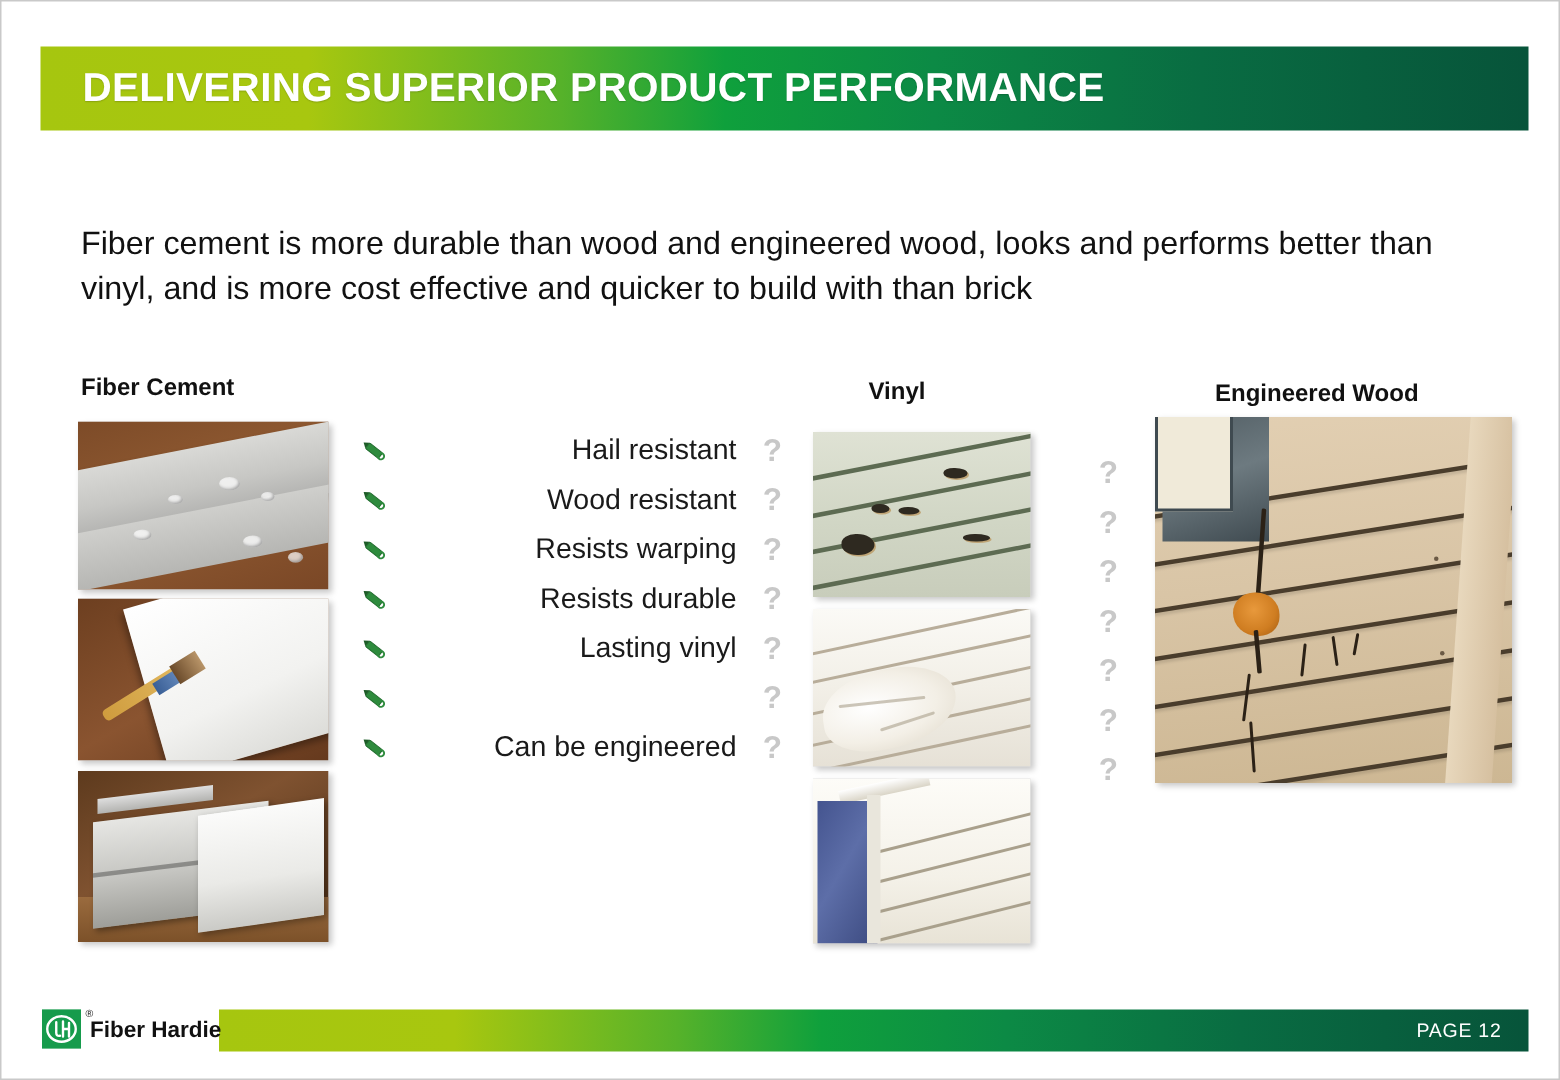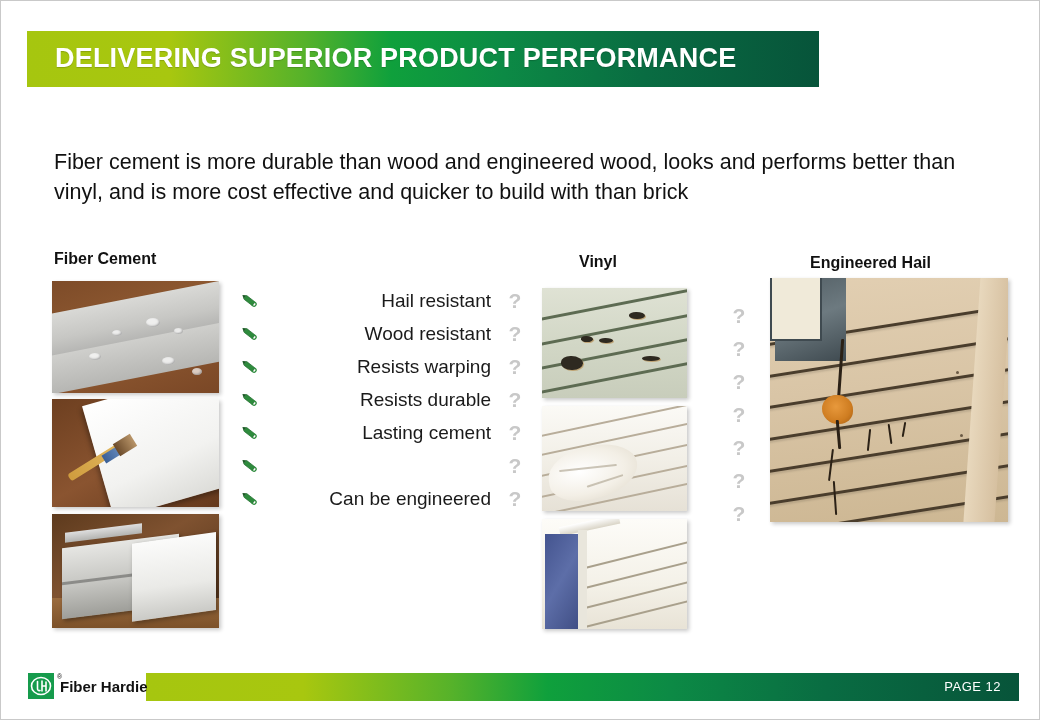--- a/index.html
+++ b/index.html
@@ -18,21 +18,21 @@
     border: 1px solid #c9c9c9;
     box-sizing: border-box;
     overflow: hidden;
   }
 
   
   .header-bar {
     position: absolute;
     left: 26px;
     top: 30px;
-    width: 792px;
+    width: 992px;
     height: 56px;
     background: linear-gradient(to right,
         #a6c60f 0%,
         #a8c70f 18%,
         #56b22a 35%,
         #0fa03c 46%,
         #0c8a45 60%,
         #096c42 78%,
         #07543a 100%);
   }
@@ -369,21 +369,21 @@
 <div class="slide">
 
   <div class="header-bar">
     <div class="header-title">DELIVERING SUPERIOR PRODUCT PERFORMANCE</div>
   </div>
 
   <div class="intro">Fiber cement is more durable than wood and engineered wood, looks and performs better than vinyl, and is more cost effective and quicker to build with than brick</div>
 
   <div class="col-head fiber">Fiber Cement</div>
   <div class="col-head vinyl">Vinyl</div>
-  <div class="col-head engwood">Engineered Hail</div>
+  <div class="col-head engwood">Engineered Wood</div>
 
   <div class="photo fc1">
     <div class="bg"></div>
     <div class="plank"></div>
     <div class="plank2"></div>
     <div class="drop" style="left:56%;top:33%;width:14px;height:9px;"></div>
     <div class="drop" style="left:36%;top:44%;width:10px;height:6px;"></div>
     <div class="drop" style="left:73%;top:42%;width:9px;height:6px;"></div>
     <div class="drop" style="left:22%;top:64%;width:12px;height:7px;"></div>
     <div class="drop" style="left:66%;top:68%;width:13px;height:8px;"></div>
@@ -455,21 +455,21 @@
     </div>
 
     <div class="feature-row">
       <svg class="pencil-icon" viewBox="0 0 24 24">
         <g transform="rotate(38 12 12)">
           <rect x="5" y="9.5" width="12" height="5" rx="1" fill="#2e8b3d" stroke="#1f6a2c" stroke-width="0.7"></rect>
           <polygon points="5,9.5 1.5,12 5,14.5" fill="#1d5c27"></polygon>
           <circle cx="17.5" cy="12" r="2.3" fill="none" stroke="#2e8b3d" stroke-width="1.4"></circle>
         </g>
       </svg>
-      <span class="feature-label">Lasting cement</span>
+      <span class="feature-label">Lasting vinyl</span>
     </div>
 
     <div class="feature-row">
       <svg class="pencil-icon" viewBox="0 0 24 24">
         <g transform="rotate(38 12 12)">
           <rect x="5" y="9.5" width="12" height="5" rx="1" fill="#2e8b3d" stroke="#1f6a2c" stroke-width="0.7"></rect>
           <polygon points="5,9.5 1.5,12 5,14.5" fill="#1d5c27"></polygon>
           <circle cx="17.5" cy="12" r="2.3" fill="none" stroke="#2e8b3d" stroke-width="1.4"></circle>
         </g>
       </svg>

